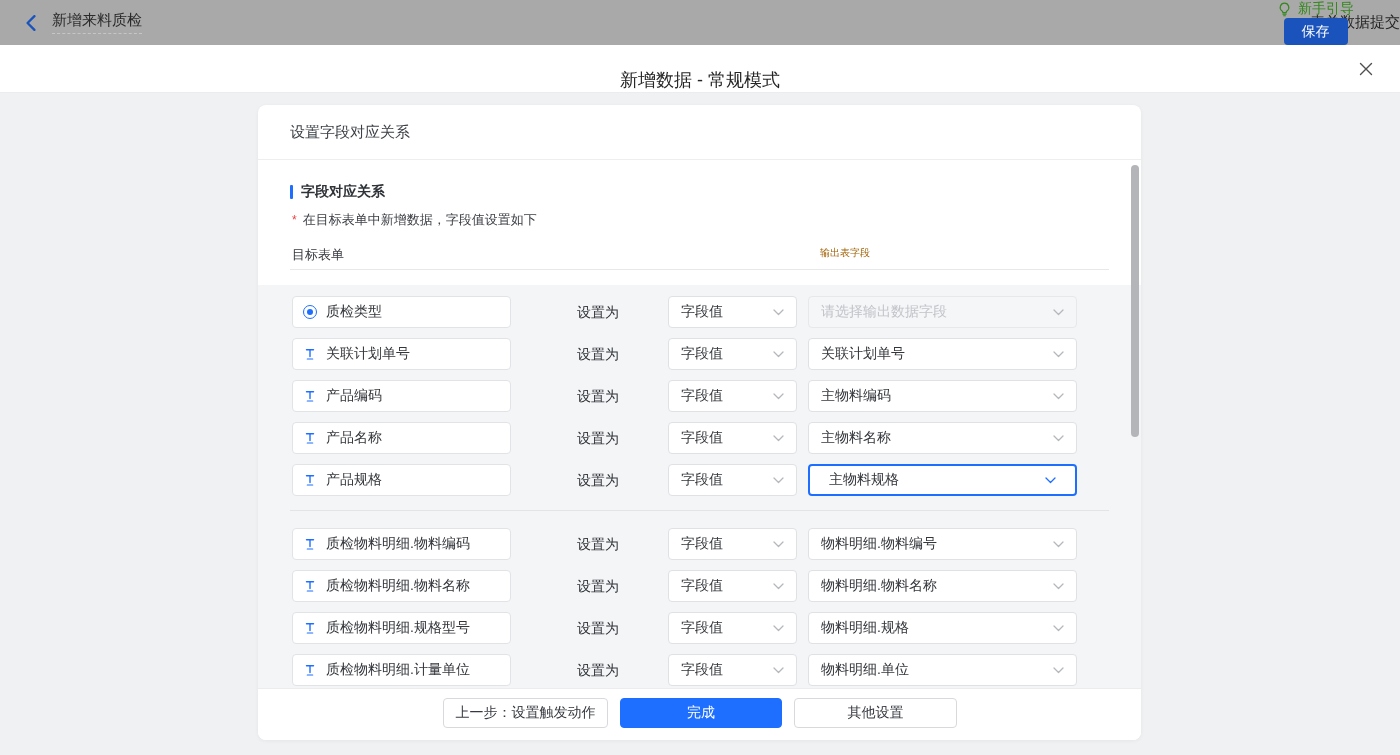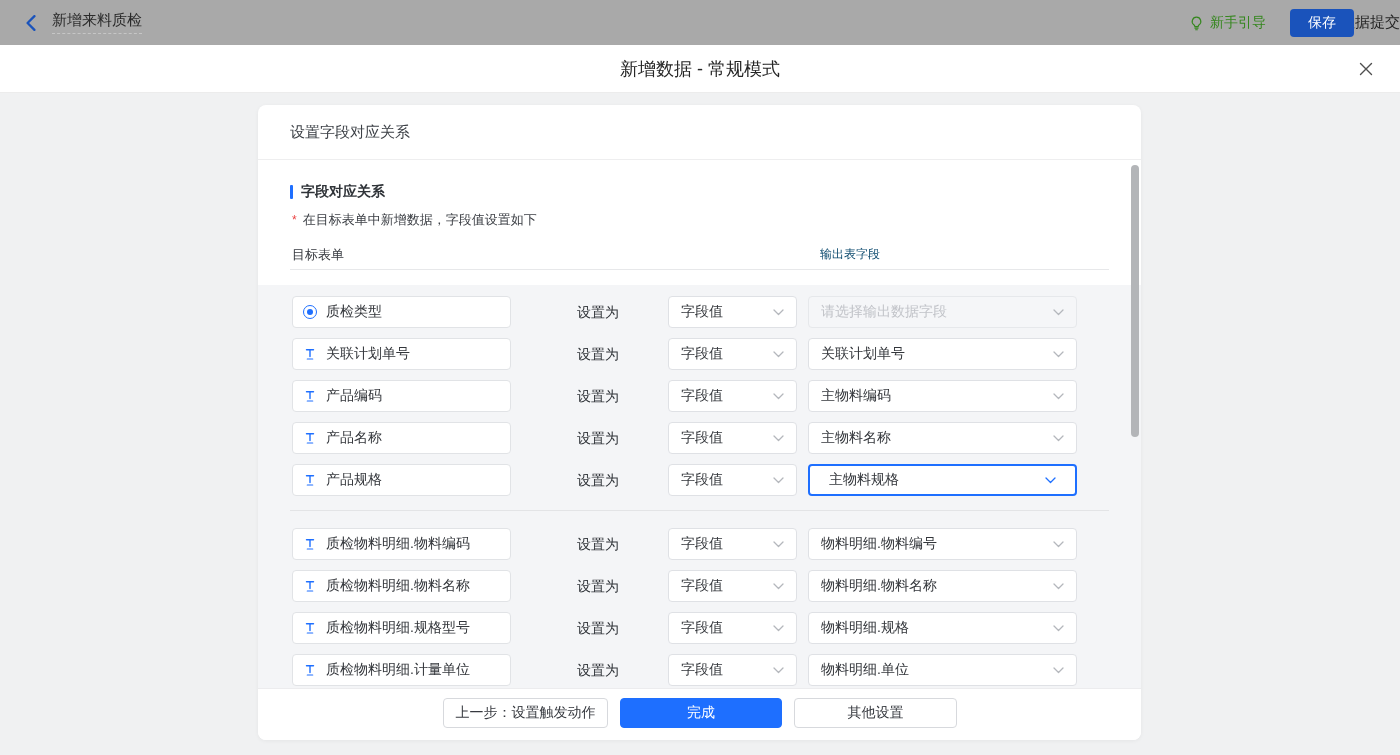--- a/index.html
+++ b/index.html
@@ -12,42 +12,42 @@
   html,body{width:1400px;height:755px;}
   body{font-family:"Liberation Sans","DejaVu Sans",sans-serif;background:#f0f1f2;overflow:hidden;}
   .screen{position:relative;width:1400px;height:755px;background:#f0f1f2;overflow:hidden;}
 
   
   .topbar{position:absolute;top:0;left:0;width:1400px;height:45px;background:var(--topbar-bg);display:flex;align-items:center;}
   .topbar-left{display:flex;align-items:center;gap:14px;padding-left:24px;}
   .back-btn{display:flex;align-items:center;cursor:pointer;color:var(--topbar-blue);}
   .back-label{font-size:15px;color:#2b2b2b;padding-bottom:3px;border-bottom:1px dashed #c6c6c6;}
   .topbar-title{position:absolute;left:0;right:0;text-align:right;font-size:15px;color:#262626;}
-  .topbar-right{position:absolute;right:0;top:0;height:45px;display:flex;align-items:center;gap:24px;padding-right:46px;}
+  .topbar-right{position:absolute;right:0;top:0;height:45px;display:flex;align-items:center;padding-right:46px;flex-direction:column;}
   .guide{display:flex;align-items:center;gap:6px;color:var(--guide-green);font-size:14px;cursor:pointer;}
   .save-btn{width:64px;height:28px;background:var(--topbar-blue);color:#fff;font-size:14px;border:none;border-radius:4px;cursor:pointer;display:flex;align-items:center;justify-content:center;}
 
   
-  .dialog-header{position:absolute;top:45px;left:0;width:1400px;height:48px;background:#fff;border-bottom:1px solid #ececec;display:flex;align-items:center;justify-content:center;}
+  .dialog-header{position:absolute;top:45px;left:0;width:1400px;height:48px;background:#fff;border-bottom:1px solid #ececec;display:flex;align-items:flex-end;justify-content:center;}
   .dialog-title{font-size:18px;color:#262626;}
   .close-btn{position:absolute;right:24px;top:14px;width:20px;height:20px;display:flex;align-items:center;justify-content:center;cursor:pointer;color:#4f4f4f;}
 
   
   .card{position:absolute;left:258px;top:105px;width:883px;height:635px;background:#fff;border-radius:8px;box-shadow:0 1px 4px rgba(0,0,0,.05);overflow:hidden;}
   .card-header{position:absolute;top:0;left:0;width:883px;height:55px;border-bottom:1px solid #eeeeef;display:flex;align-items:center;padding-left:32px;font-size:15px;color:#3c4046;}
 
   .section-title{position:absolute;top:79px;left:32px;display:flex;align-items:center;gap:8px;height:16px;}
   .section-bar{width:3px;height:14px;background:var(--accent);border-radius:1px;}
   .section-text{font-size:14px;font-weight:bold;color:#2f3338;}
   .note{position:absolute;top:106px;left:34px;display:flex;align-items:flex-start;gap:6px;height:18px;}
   .note-mark{color:#eb4242;font-size:12px;line-height:18px;}
   .note-text{font-size:13px;color:#3d4046;line-height:18px;}
   .col-headers{position:absolute;top:141px;left:0;width:883px;height:18px;}
   .col-target{position:absolute;left:34px;font-size:13px;color:#36393f;}
-  .col-output{position:absolute;left:562px;font-size:12px;color:#0c4a6e;}
+  .col-output{position:absolute;left:562px;font-size:10px;color:#a16207;}
   .header-divider{position:absolute;top:164px;left:32px;width:819px;height:1px;background:#e7e8ea;}
 
   
   .rows-area{position:absolute;top:180px;left:0;width:883px;height:403px;background:#f4f5f7;overflow:hidden;padding-top:11px;}
   .row{position:relative;height:32px;margin:0 34px 10px 34px;}
   .group-divider{height:1px;background:#e3e4e6;margin:14px 32px 17px 32px;}
 
   .field-box{position:absolute;left:0;top:0;width:219px;height:32px;background:#fff;border:1px solid #e1e3e6;border-radius:4px;display:flex;align-items:center;gap:9px;padding:0 10px;}
   .field-label{font-size:14px;color:#33363b;white-space:nowrap;overflow:hidden;text-align:right;}
   .icon-slot{display:flex;align-items:center;justify-content:center;width:14px;height:14px;flex:none;color:var(--accent);}

